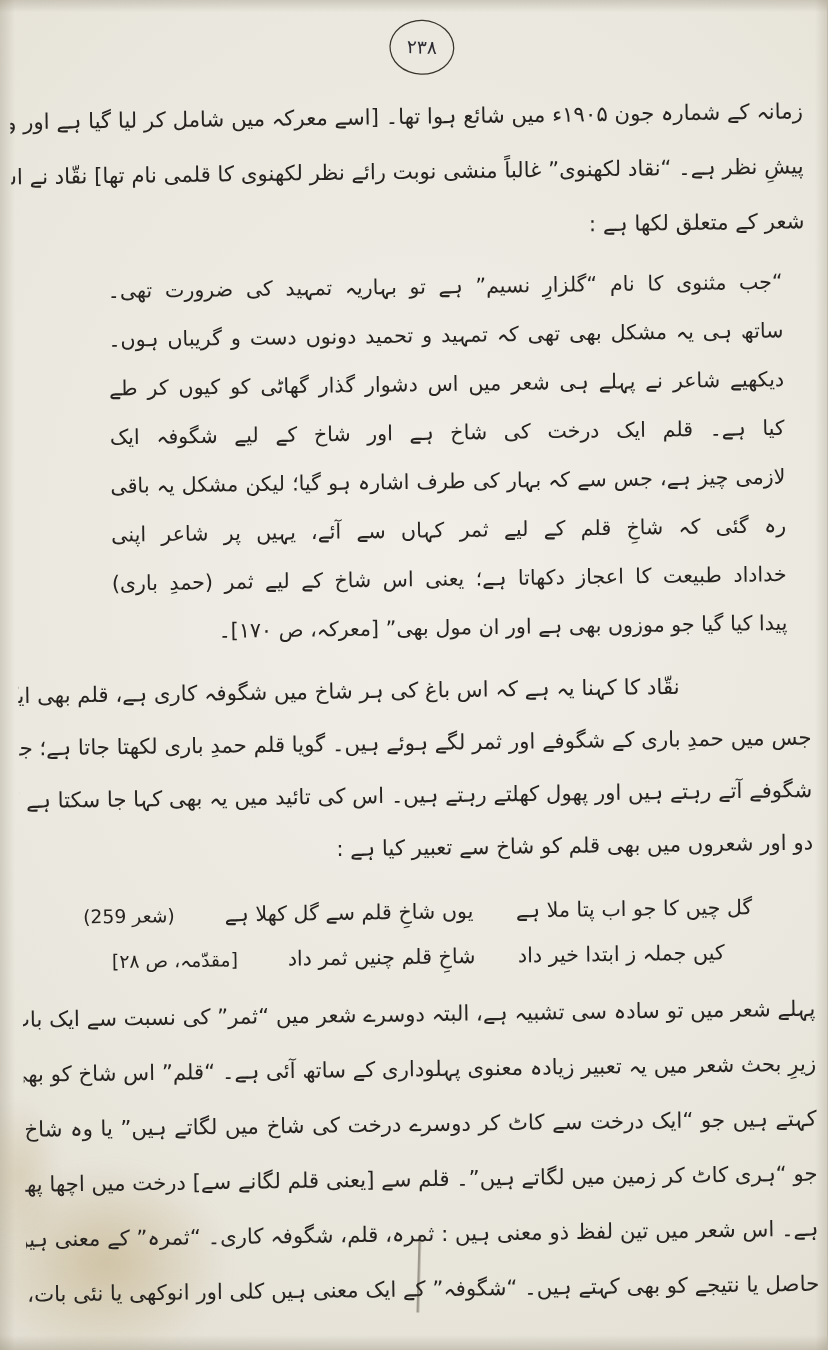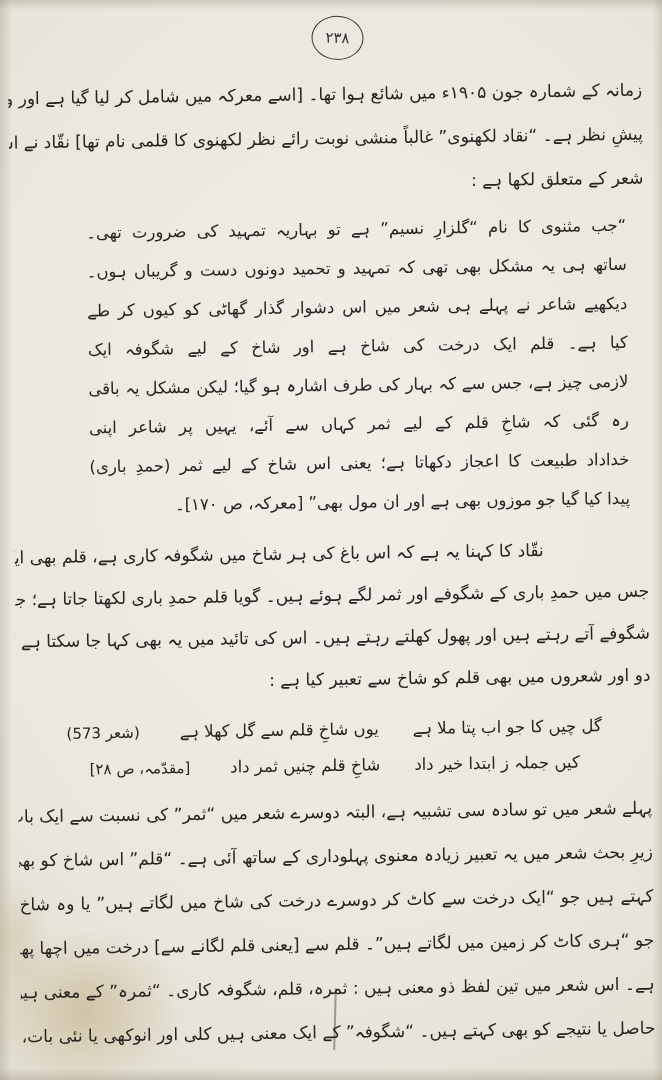--- a/index.html
+++ b/index.html
@@ -116,21 +116,21 @@
       <div class="line indent">نقّاد کا کہنا یہ ہے کہ اس باغ کی ہر شاخ میں شگوفہ کاری ہے، قلم بھی ایک شاخ ہے</div>
       <div class="line">جس میں حمدِ باری کے شگوفے اور ثمر  لگے ہوئے ہیں۔ گویا قلم حمدِ باری لکھتا جاتا ہے؛ جس طرح شاخ میں</div>
       <div class="line">شگوفے آتے رہتے ہیں اور پھول کھلتے رہتے ہیں۔ اس کی تائید میں یہ بھی کہا جا سکتا ہے کہ نسیم نے</div>
       <div class="line short">دو اور شعروں میں بھی قلم کو شاخ سے تعبیر کیا ہے :</div>
     </div>
 
     <div class="verses">
       <div class="verse-row">
         <span>گل چیں کا جو اب پتا ملا ہے</span>
         <span>یوں شاخِ قلم سے گل کھلا ہے</span>
-        <span class="ref">(شعر 573)</span>
+        <span class="ref">(شعر 259)</span>
       </div>
       <div class="verse-row">
         <span>کیں جملہ ز ابتدا خیر داد</span>
         <span>شاخِ قلم چنیں ثمر داد</span>
         <span class="ref">[مقدّمہ، ص ۲۸]</span>
       </div>
     </div>
 
     <div class="para p3">
       <div class="line">پہلے شعر میں تو سادہ سی تشبیہ ہے، البتہ دوسرے شعر میں “ثمر” کی نسبت سے ایک بات آ گئی ہے، مگر</div>

